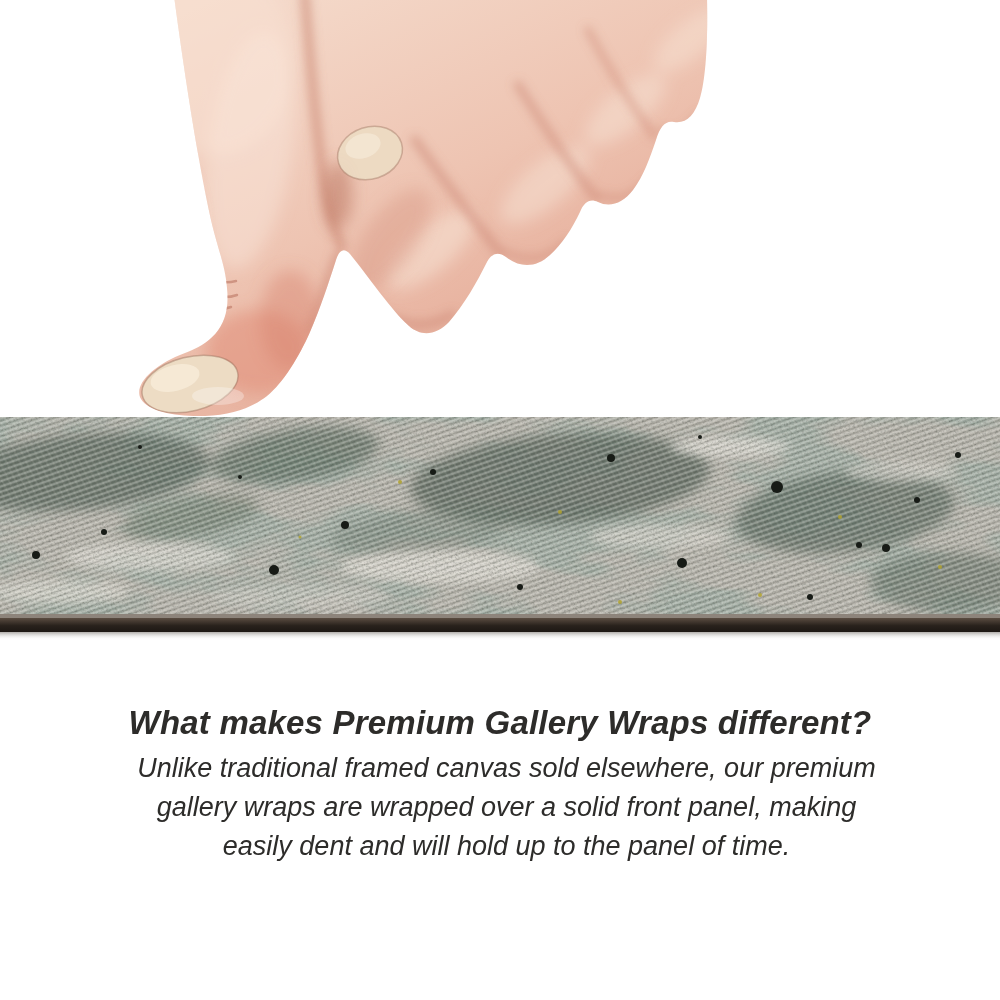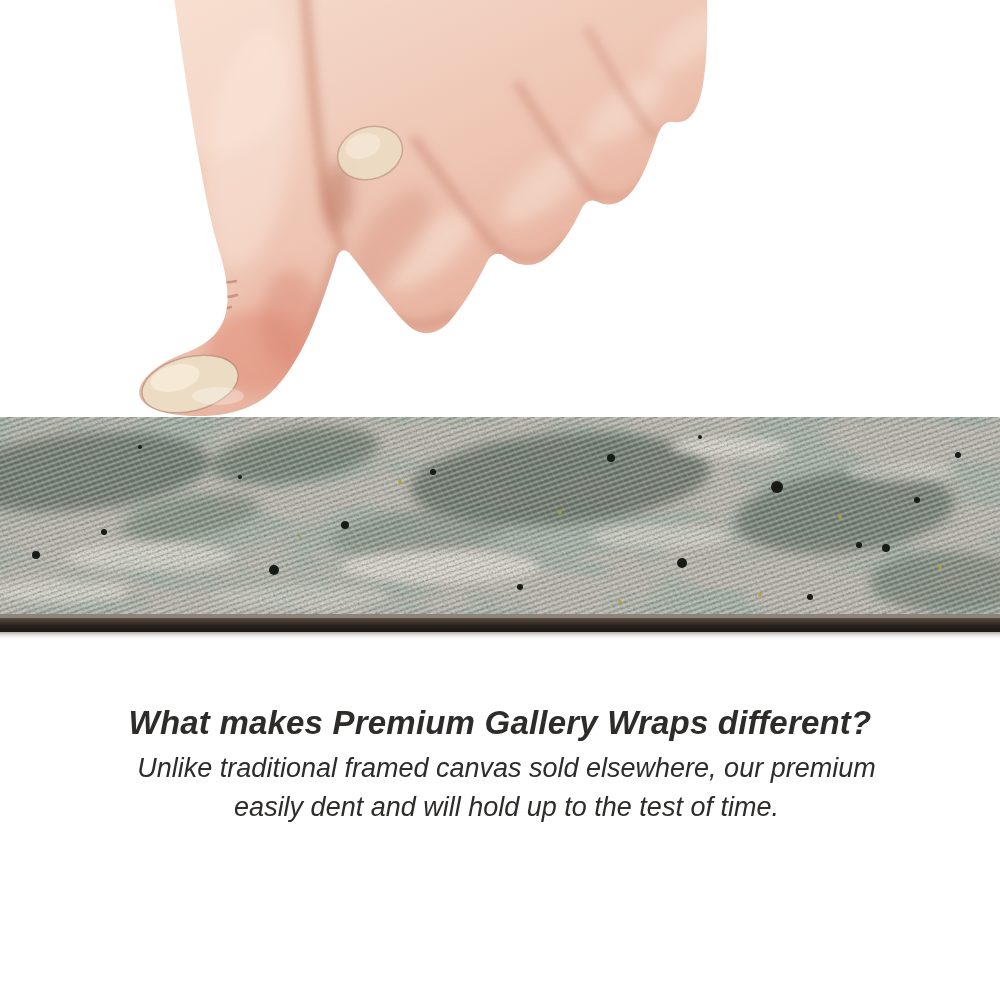--- a/index.html
+++ b/index.html
@@ -210,17 +210,18 @@
         <ellipse cx="175" cy="378" rx="25" ry="13" transform="rotate(-14 175 378)" fill="#f7ecda" opacity="0.8"></ellipse>
         <ellipse cx="218" cy="396" rx="26" ry="9" fill="#ffffff" opacity="0.3"></ellipse>
       </g>
     </g>
   </svg>
 
   <div class="info-block" style="color: rgb(45, 44, 42);">
     <h2 class="info-heading">What makes Premium Gallery Wraps different?</h2>
     <div class="info-body">
       <div class="body-line">Unlike traditional framed canvas sold elsewhere, our premium</div>
-      <div class="body-line">easily dent and will hold up to the test of time.</div>
+      <div class="body-line">gallery wraps are wrapped over a solid front panel, making</div>
+      <div class="body-line">easily dent and will hold up to the panel of time.</div>
     </div>
   </div>
 
 </div>
 
 </body></html>

